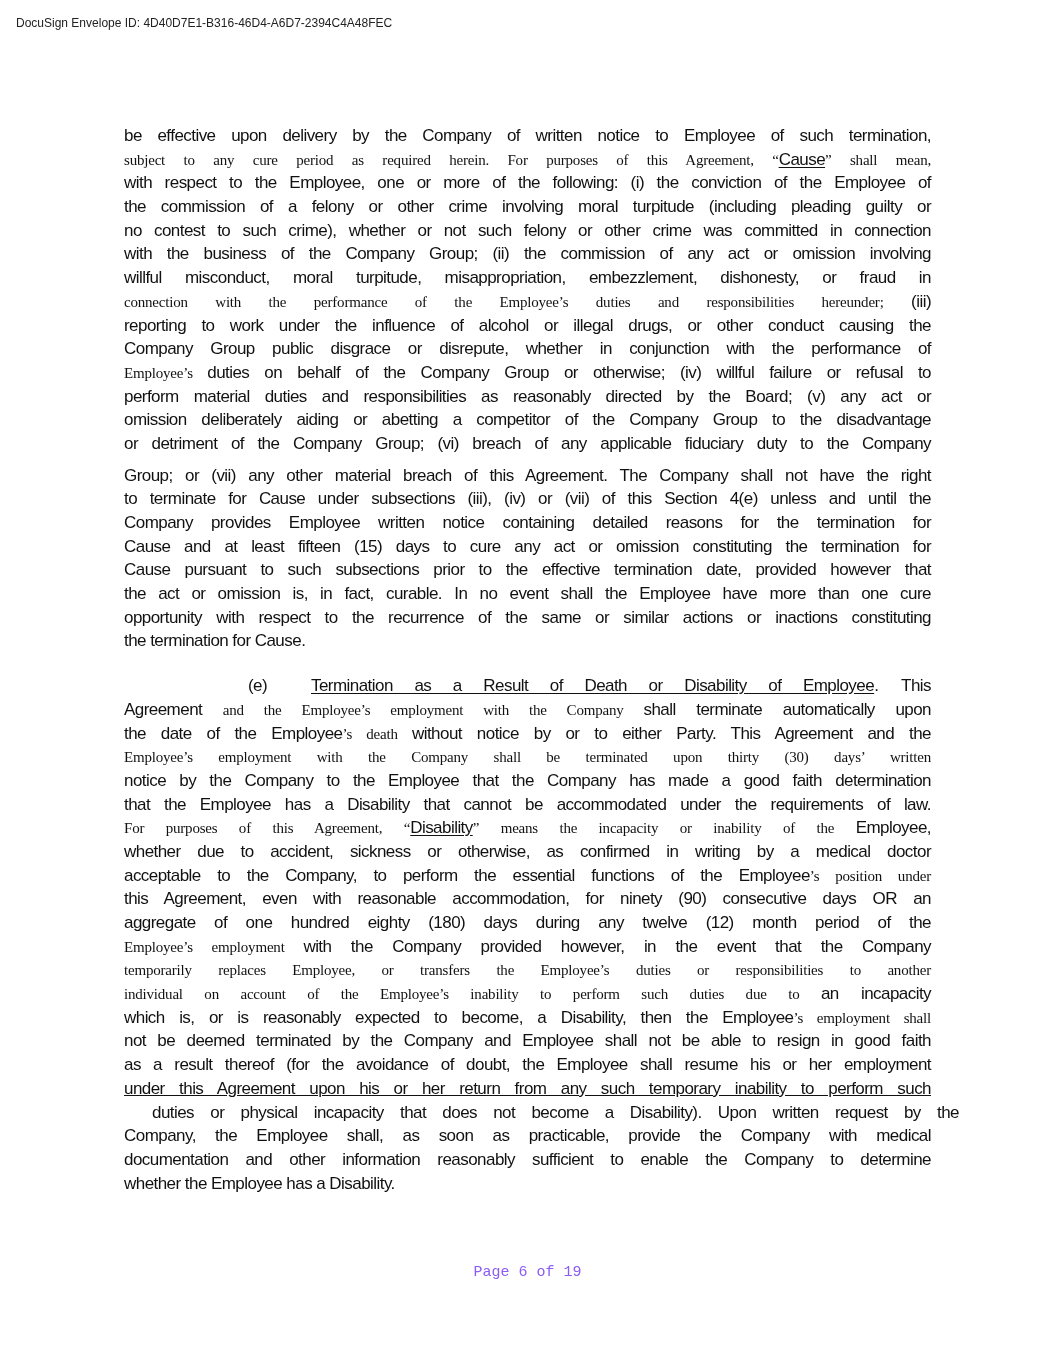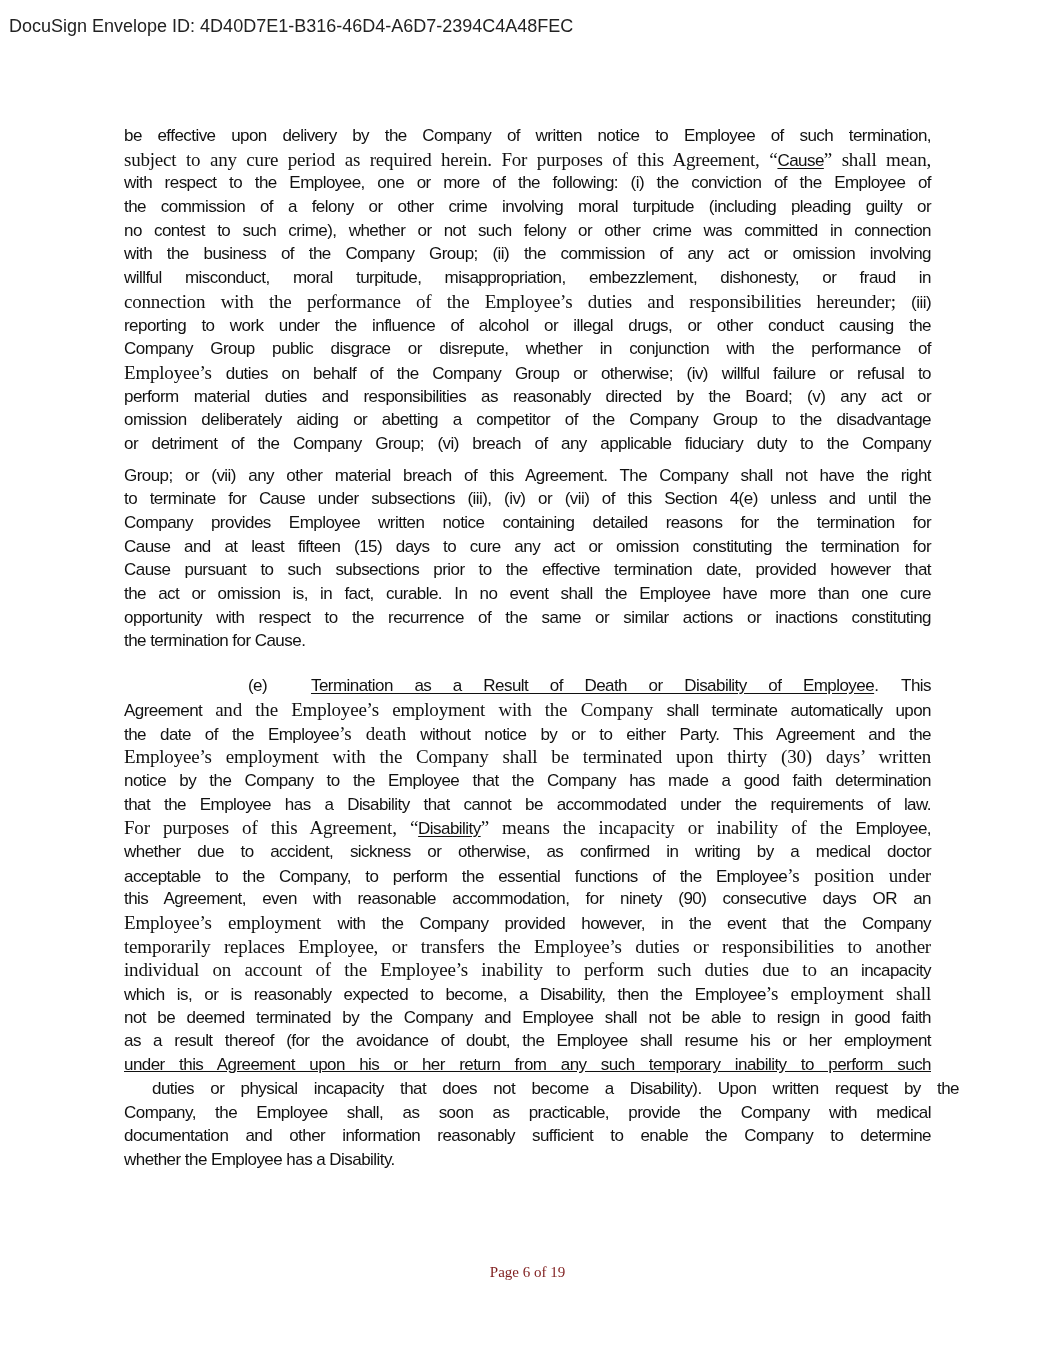--- a/index.html
+++ b/index.html
@@ -1,37 +1,37 @@
 <!DOCTYPE html>
 <html><head>
   <meta charset="utf-8">
   <style>
     html, body { margin: 0; padding: 0; background: #ffffff; }
     body { width: 1055px; height: 1365px; position: relative; overflow: hidden; color: #111; }
     .envelope {
-      position: absolute; left: 9px; top: 16px;
-      font-family: "Liberation Sans", sans-serif; font-size: 18px; color: #222;
+      position: absolute; left: 16px; top: 16px;
+      font-family: "Liberation Sans", sans-serif; font-size: 12px; color: #222;
     }
     .page-body {
       position: absolute; left: 124px; top: 124px; width: 807px;
     }
     .line {
       display: block; height: 23.7px; line-height: 23.7px;
       font-family: "Liberation Sans", sans-serif; font-size: 17px;
       text-align: justify; text-align-last: justify; white-space: nowrap;
       letter-spacing: -0.55px; word-spacing: 0px;
       transform-origin: left center;
     }
     .line.last { text-align-last: left; }
-    .line .s { font-family: "Liberation Serif", serif; font-size: 19px; letter-spacing: -0.2px; }
+    .line .s { font-family: "Liberation Serif", serif; font-size: 15px; letter-spacing: -0.2px; }
     .u { text-decoration: underline; text-underline-offset: 2px; }
     .para-gap { height: 21px; }
     .footer {
       position: absolute; left: 0; width: 1055px; top: 1264px; text-align: center;
-      font-family: Liberation Serif, serif; font-size: 15px; color: #7f1d1d;
+      font-family: Liberation Mono, monospace; font-size: 15px; color: #8b5cf6;
     }
   </style>
 </head>
 <body>
 
 <div class="envelope">DocuSign Envelope ID: 4D40D7E1-B316-46D4-A6D7-2394C4A48FEC</div>
 
 <div class="page-body">
 
   <div>
@@ -65,20 +65,21 @@
     <span class="line" style="padding-left: 124px; box-sizing: border-box; width: 807px; display: block;"><span style="display:inline-block; width:63px; text-align:left;">(e)</span><span class="u" style="word-spacing:4.5px;">Termination as a Result of Death or Disability of Employee</span><span style="word-spacing:6px;">. This</span></span>
     <span class="line" style="width: 807px; display: block;"><span>Agreement </span><span class="s">and the Employee’s employment with the Company </span><span>shall terminate automatically upon</span></span>
     <span class="line" style="width: 807px; display: block;"><span>the date of the Employee</span><span class="s">’s death </span><span>without notice by or to either Party. This Agreement and the</span></span>
     <span class="line" style="width: 807px; display: block;"><span class="s">Employee’s employment with the Company shall be terminated upon thirty (30) days’ written</span></span>
     <span class="line" style="width: 807px; display: block;">notice by the Company to the Employee that the Company has made a good faith determination</span>
     <span class="line" style="width: 807px; display: block;">that the Employee has a Disability that cannot be accommodated under the requirements of law.</span>
     <span class="line" style="width: 807px; display: block;"><span class="s">For purposes of this Agreement, “</span><span class="u">Disability</span><span class="s">” means the incapacity or inability of the </span><span>Employee,</span></span>
     <span class="line" style="width: 807px; display: block;">whether due to accident, sickness or otherwise, as confirmed in writing by a medical doctor</span>
     <span class="line" style="width: 807px; display: block;"><span>acceptable to the Company, to perform the essential functions of the Employee</span><span class="s">’s position under</span></span>
     <span class="line" style="width: 807px; display: block;">this Agreement, even with reasonable accommodation, for ninety (90) consecutive days OR an</span>
+    <span class="line" style="width: 807px; display: block;">aggregate of one hundred eighty (180) days during any twelve (12) month period of the</span>
     <span class="line" style="width: 807px; display: block;"><span class="s">Employee’s employment </span><span>with the Company provided however, in the event that the Company</span></span>
     <span class="line" style="width: 807px; display: block;"><span class="s">temporarily replaces Employee, or transfers the Employee’s duties or responsibilities to another</span></span>
     <span class="line" style="width: 807px; display: block;"><span class="s">individual on account of the Employee’s inability to perform such duties due to </span><span>an incapacity</span></span>
     <span class="line" style="width: 807px; display: block;"><span>which is, or is reasonably expected to become, a Disability, then the Employee</span><span class="s">’s employment shall</span></span>
     <span class="line" style="width: 807px; display: block;">not be deemed terminated by the Company and Employee shall not be able to resign in good faith</span>
     <span class="line" style="width: 807px; display: block;">as a result thereof (for the avoidance of doubt, the Employee shall resume his or her employment</span>
     <span class="line" style="width: 807px; display: block; text-decoration: underline;">under this Agreement upon his or her return from any such temporary inability to perform such</span>
     <span class="line" style="width: 807px; display: block; margin-left: 28px;">duties or physical incapacity that does not become a Disability). Upon written request by the</span>
     <span class="line" style="width: 807px; display: block;">Company, the Employee shall, as soon as practicable, provide the Company with medical</span>
     <span class="line" style="width: 807px; display: block;">documentation and other information reasonably sufficient to enable the Company to determine</span>

